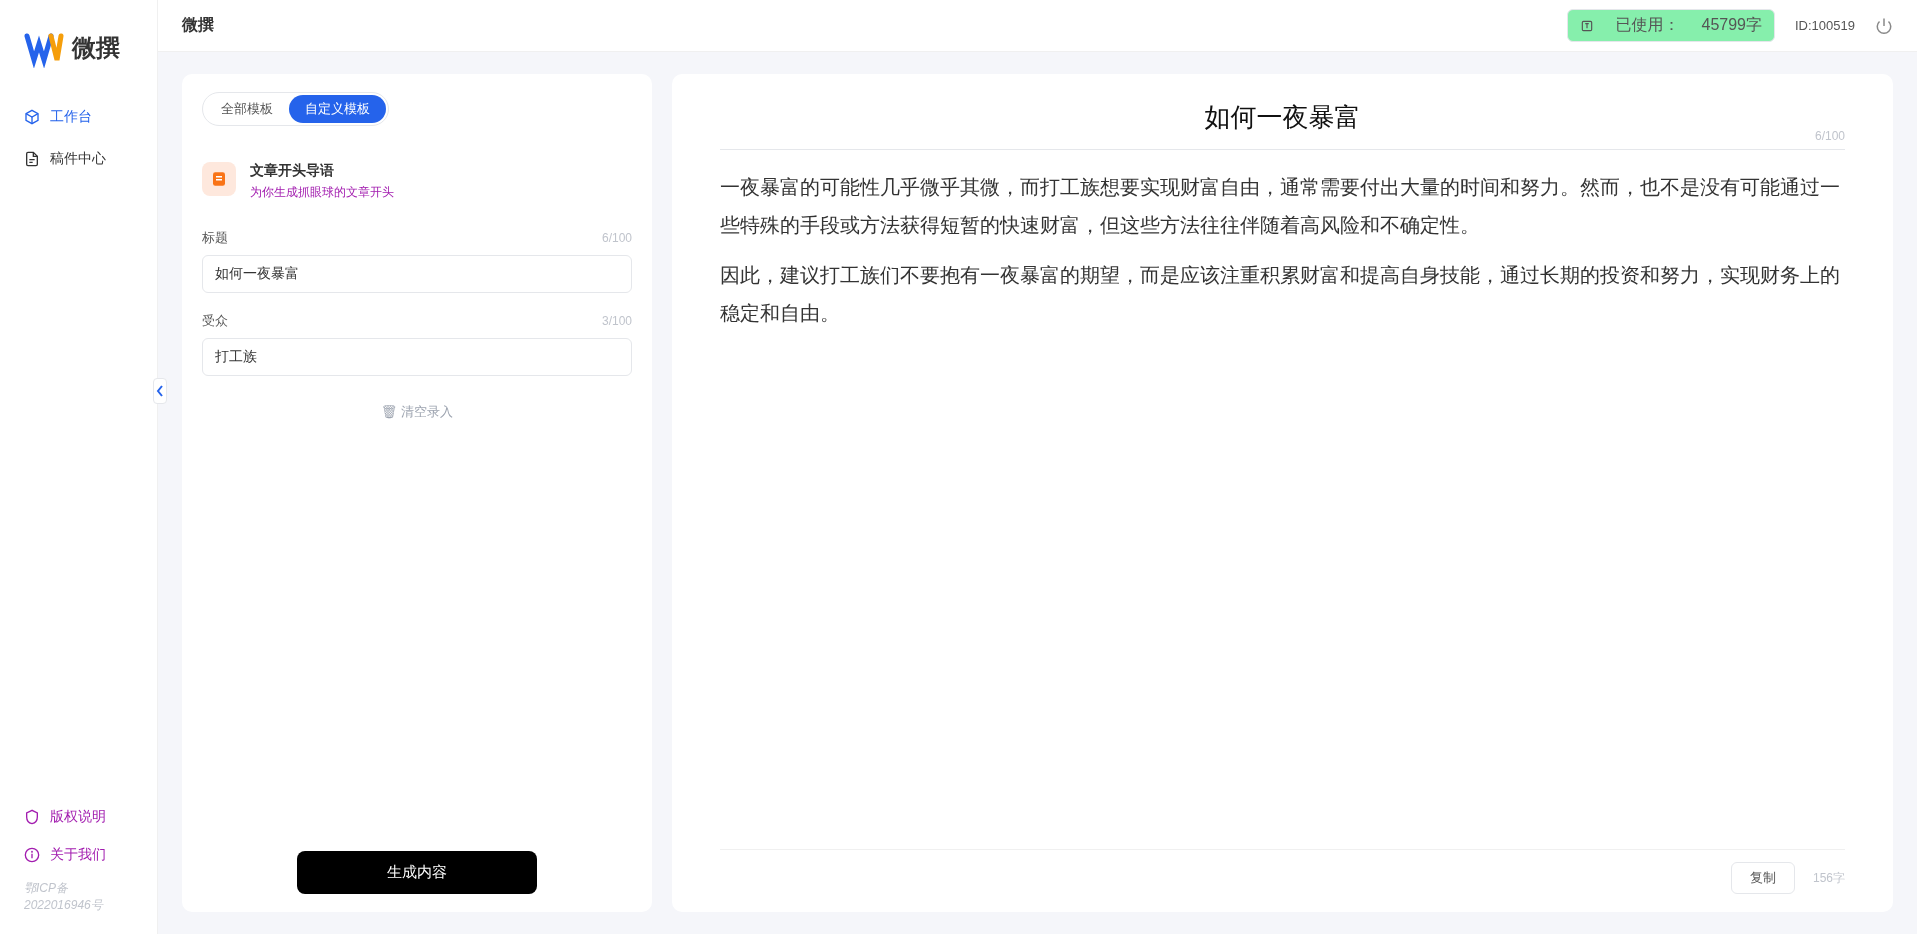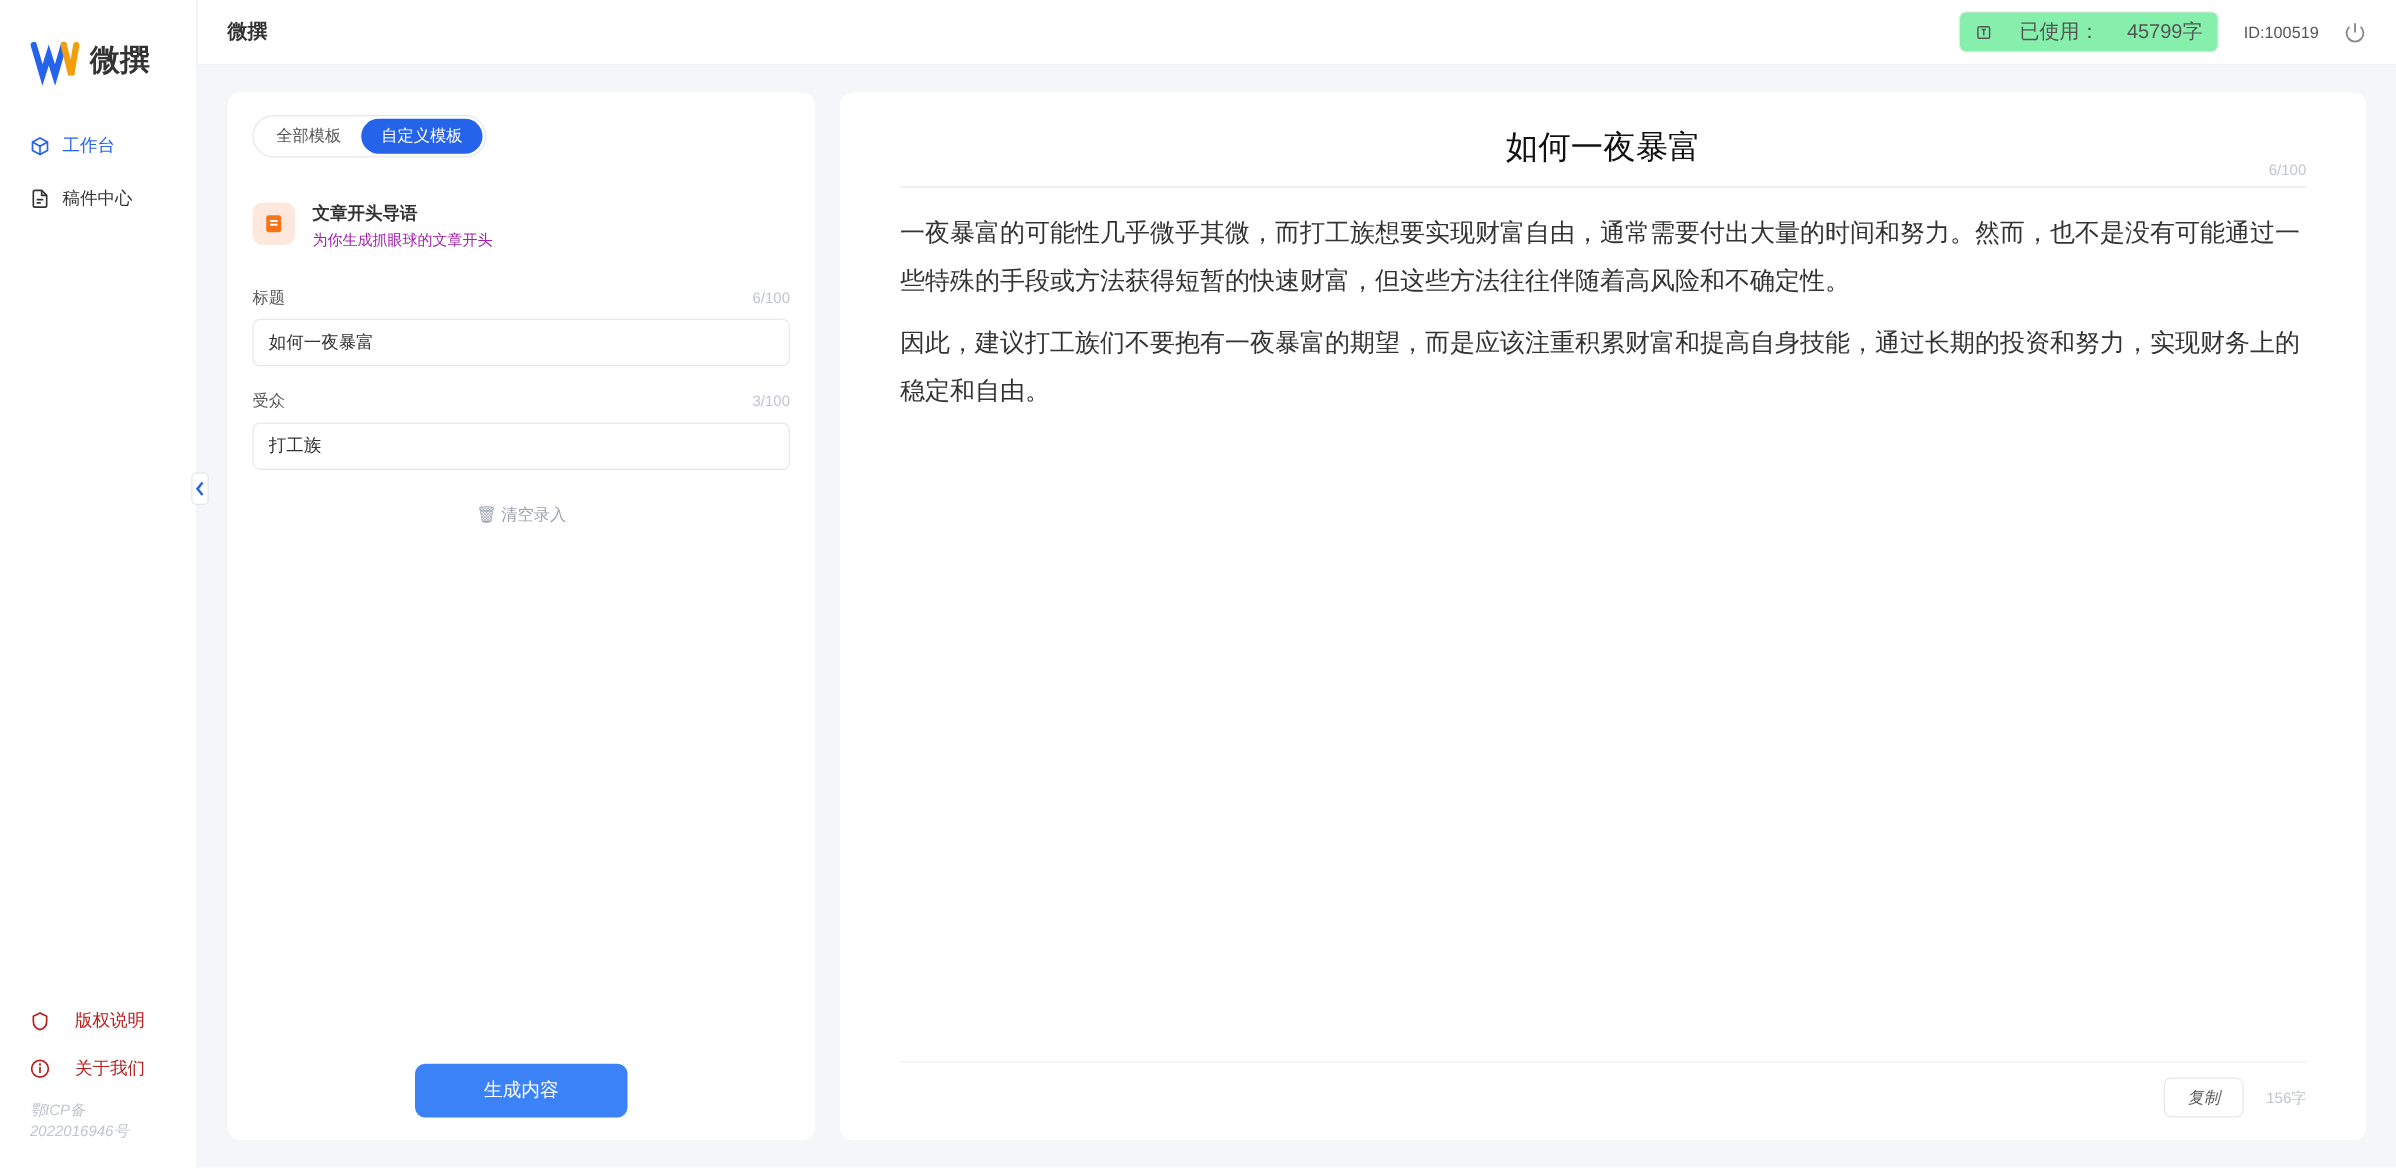--- a/index.html
+++ b/index.html
@@ -39,24 +39,24 @@
   cursor: pointer;
   margin-bottom: 4px;
   color: #333;
 }
 .nav-item.active { color: #2563eb; }
 .nav-icon { width: 16px; height: 16px; flex: 0 0 16px; }
 .sidebar-bottom { margin-top: auto; padding: 0 8px 12px; }
 .footer-link {
   display: flex;
   align-items: center;
-  gap: 20px;
+  gap: 10px;
   padding: 10px 16px;
   font-size: 14px;
-  color: #b91c1c;
+  color: #a21caf;
   cursor: pointer;
 }
 .icp {
   font-size: 12px;
   color: #c0c4cc;
   padding: 6px 16px 8px;
   font-style: italic;
 }
 .collapse-handle {
   position: absolute;
@@ -166,23 +166,23 @@
 .clear-btn {
   text-align: center;
   font-size: 13px;
   color: #9ca3af;
   cursor: pointer;
   padding: 8px 0;
 }
 
 .generate-btn {
   margin-top: auto;
-  width: 170px;
+  width: 240px;
   align-self: center;
-  background: #3b82f6;
+  background: #000000;
   color: #fff;
   border: none;
   border-radius: 8px;
   padding: 12px 0;
   font-size: 15px;
   cursor: pointer;
 }
 
 .right-panel {
   flex: 1;
@@ -224,21 +224,20 @@
   gap: 18px;
 }
 .copy-btn {
   border: 1px solid #e5e7eb;
   background: #fff;
   border-radius: 6px;
   padding: 6px 18px;
   font-size: 13px;
   color: #555;
   cursor: pointer;
-  font-style: italic;
 }
 .char-count { font-size: 12px; color: #c0c4cc; }
 </style>
 </head>
 <body>
 
 <div class="app">
   <aside class="sidebar">
     <div class="logo-area">
       <svg class="logo-icon" viewBox="0 0 40 40">

